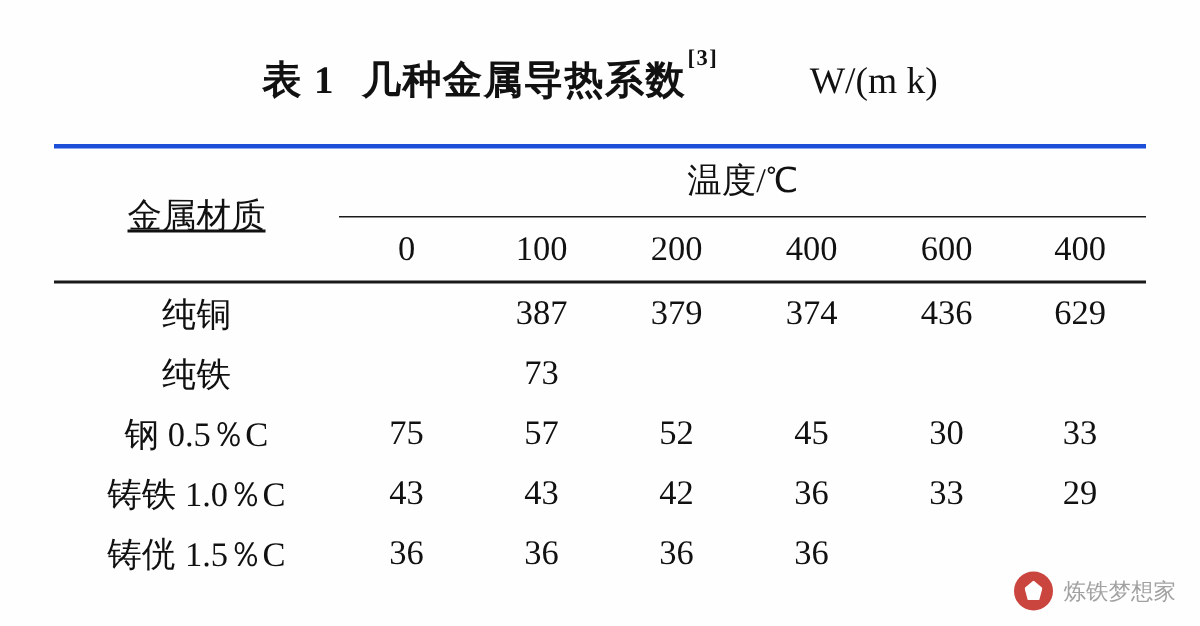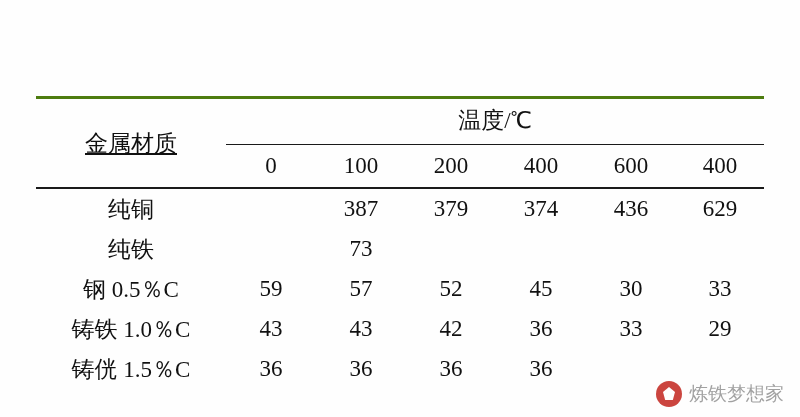--- a/index.html
+++ b/index.html
@@ -76,21 +76,21 @@
     table-layout: fixed;
   }
   table.data td, table.data th {
     font-weight: normal;
     text-align: center;
     font-size: 23px;
     padding: 0;
     vertical-align: middle;
   }
 
-  .rule-top td { border-top: 3px solid #4d7c0f; }
+  .rule-top td { border-top: 3px solid #1d4ed8; }
   .rule-head td { border-bottom: 2px solid #1a1a1a; }
 
   .hdr-mat {
     font-size: 24px;
     text-align: center;
     text-decoration: underline;
   }
   .hdr-temp {
     font-size: 24px;
     border-bottom: 1.5px solid #1a1a1a;
@@ -140,30 +140,36 @@
     position: absolute;
     left: 7px;
     top: 6px;
     width: 12px;
     height: 13px;
     background: #ffffff;
     clip-path: polygon(50% 0%, 100% 38%, 82% 100%, 18% 100%, 0% 38%);
   }
   .wm-text {
     font-family: "Liberation Sans", sans-serif;
-    font-size: 19px;
+    font-size: 15px;
     color: #9a9a9a;
     white-space: nowrap;
   }
 </style>
 </head>
 <body>
 
 <div class="sheet">
 
+  <div class="caption-row">
+    <div class="caption-main">
+      <span class="caption-label">表 1</span><span class="caption-title">几种金属导热系数</span><span class="caption-ref">[3]</span>
+    </div>
+    <div class="caption-unit">W/(m k)</div>
+  </div>
 
   <div class="tbl-wrap">
     <table class="data">
       <colgroup>
         <col style="width:190px">
         <col style="width:90px">
         <col style="width:90px">
         <col style="width:90px">
         <col style="width:90px">
         <col style="width:90px">
@@ -204,21 +210,21 @@
         <td></td>
         <td>73</td>
         <td></td>
         <td></td>
         <td></td>
         <td></td>
       </tr>
 
       <tr class="body-row">
         <td class="mat-cell">钢 0.5％C</td>
-        <td>59</td>
+        <td>75</td>
         <td>57</td>
         <td>52</td>
         <td>45</td>
         <td>30</td>
         <td>33</td>
       </tr>
 
       <tr class="body-row">
         <td class="mat-cell">铸铁 1.0％C</td>
         <td>43</td>

